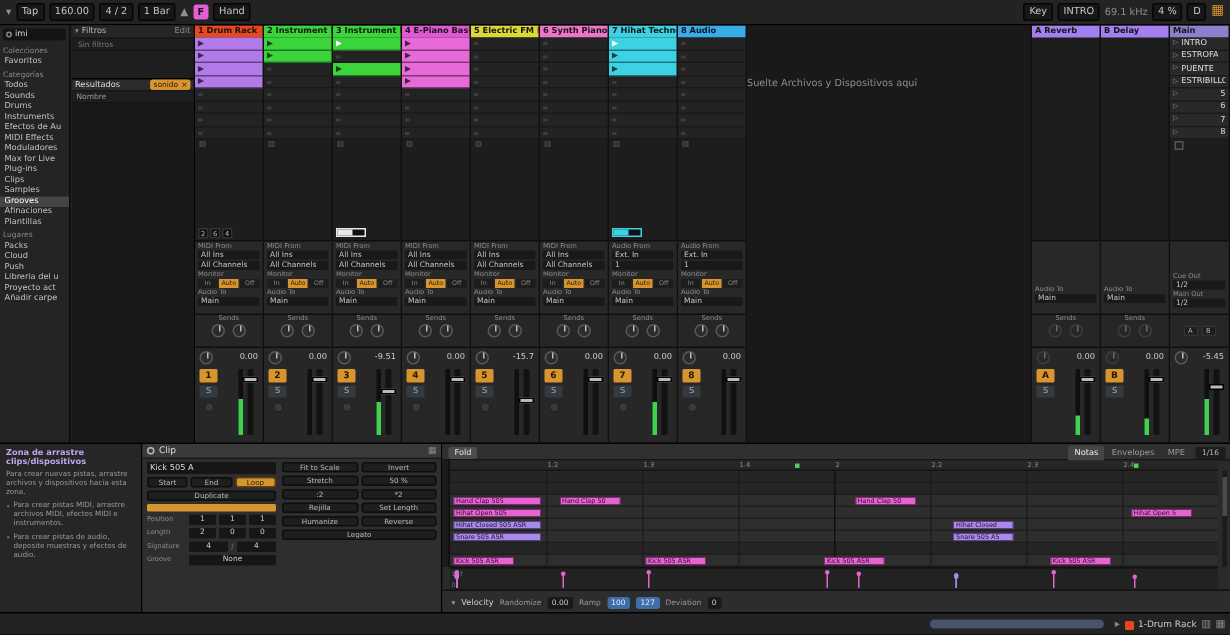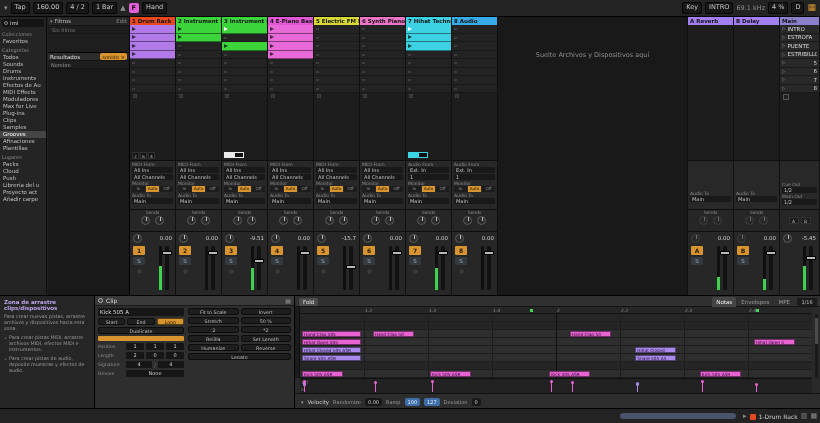--- a/index.html
+++ b/index.html
@@ -39,21 +39,21 @@
   .b-results-row{display:flex;align-items:center;gap:2px;height:9px;margin-top:18px;background:#2c2c2c;
                  border-top:1px solid #000;border-bottom:1px solid #141414;font-size:5.5px;color:#ddd;padding:0 2px}
   .b-chip{margin-left:auto;background:#d8952f;color:#231a08;border-radius:2px;font-size:5px;padding:0 2px;
           display:flex;gap:2px;align-items:center;height:7px}
   .b-name-row{height:8px;line-height:8px;font-size:5px;color:#999;padding:0 3px;border-bottom:1px solid #141414}
   .b-list{position:absolute;left:0;right:0;top:52px;bottom:0;background:#191919}
 
   
   .session{position:absolute;left:130px;top:17px;width:690px;height:278px;background:#191919;overflow:hidden}
   .dropzone{position:absolute;left:368px;top:0;width:190px;height:278px;background:#191919;border-right:1px solid #101010}
-  .dropzone span{display:block;margin-top:34px;text-align:center;font-size:6.5px;color:#8e8e8e}
+  .dropzone span{display:block;margin-top:34px;font-size:6.5px;color:#8e8e8e}
   .track{position:absolute;top:0;height:278px;background:#1d1d1d;border-right:1px solid #101010}
   .t-head{position:absolute;top:0;left:0;right:0;height:8px;line-height:8px;font-size:5.5px;font-weight:bold;
           color:#151515;padding:0 2px;white-space:nowrap;overflow:hidden}
   .slot,.clip{position:absolute;left:0;right:0;height:8.5px}
   .slot{background:#232323;border-bottom:1px solid #191919}
   .slot-dash{position:absolute;left:2px;top:3px;width:3px;height:2px;background:#3c3c3c}
   .clip{border-bottom:1px solid rgba(0,0,0,.45);display:flex;align-items:center}
   .clip-tri{width:0;height:0;border-left:4px solid rgba(15,15,15,.75);
             border-top:2.5px solid transparent;border-bottom:2.5px solid transparent;margin-left:2px}
   .clip-tri.playing{border-left-color:#fff}

